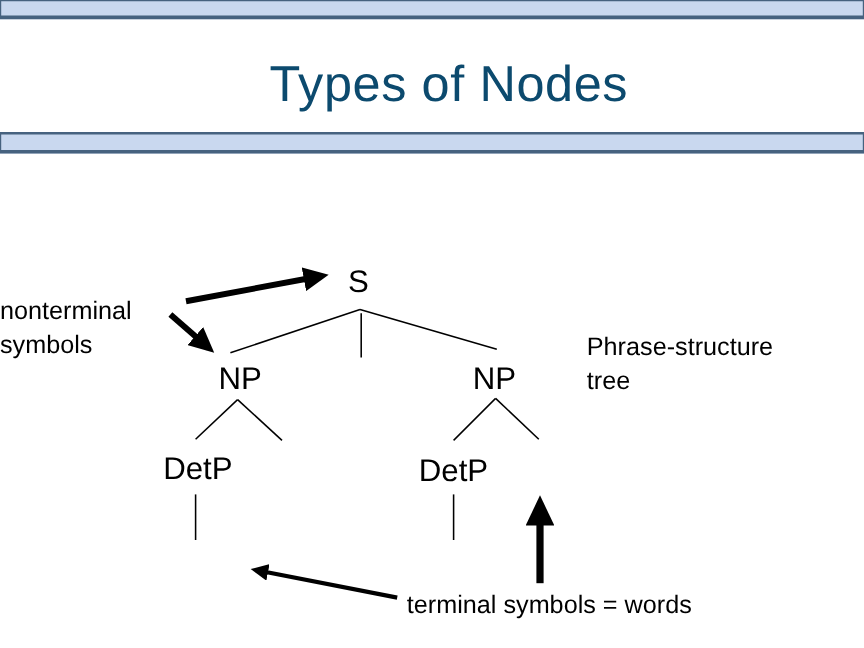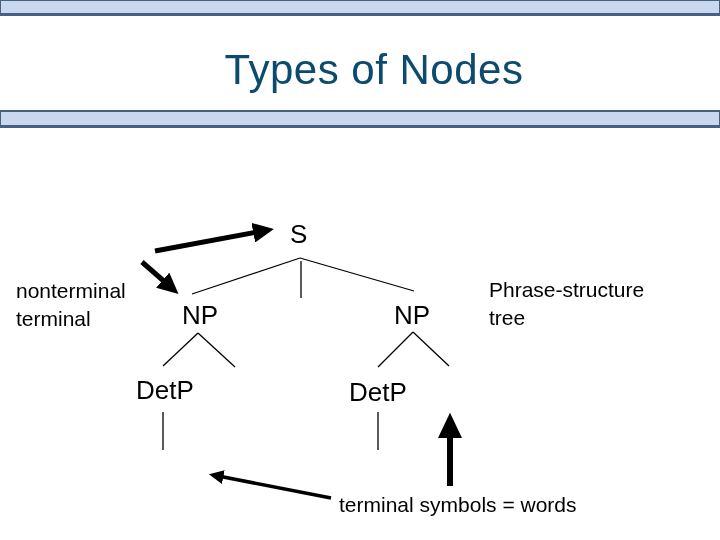--- a/index.html
+++ b/index.html
@@ -54,21 +54,21 @@
   .node-np-l  { left: 182px; top: 302px; }
   .node-np-r  { left: 394px; top: 302px; }
   .node-detp-l{ left: 136px; top: 377px; }
   .node-detp-r{ left: 349px; top: 379px; }
   .annotation {
     position: absolute;
     font-size: 21px;
     line-height: 28px;
     white-space: nowrap;
   }
-  .anno-nonterminal { left: 16px;   top: 246px; margin-top: 31px; }
+  .anno-nonterminal { left: 0;   top: 246px; }
   .anno-phrase      { left: 489px; top: 276px; }
   .anno-terminal    { left: 339px; top: 491px; }
   .lines-overlay {
     position: absolute;
     left: 0; top: 0;
     width: 720px; height: 540px;
     pointer-events: none;
   }
 </style>
 </head>
@@ -81,21 +81,21 @@
   <div class="accent-bar bar-divider"></div>
 
   <div class="node-label node-s">S</div>
   <div class="node-label node-np-l">NP</div>
   <div class="node-label node-np-r">NP</div>
   <div class="node-label node-detp-l">DetP</div>
   <div class="node-label node-detp-r">DetP</div>
 
   <div class="annotation anno-nonterminal">
     <div>nonterminal</div>
-    <div>terminal</div>
+    <div>symbols</div>
   </div>
 
   <div class="annotation anno-phrase">
     <div>Phrase-structure</div>
     <div>tree</div>
   </div>
 
   <div class="annotation anno-terminal">terminal symbols = words</div>
 
   <svg class="lines-overlay" viewBox="0 0 720 540" xmlns="http://www.w3.org/2000/svg">

